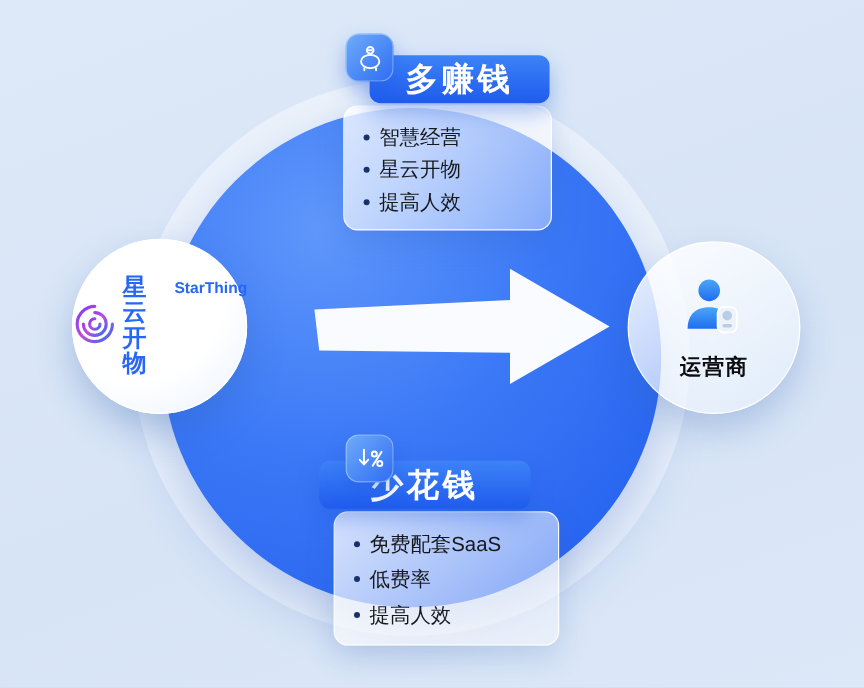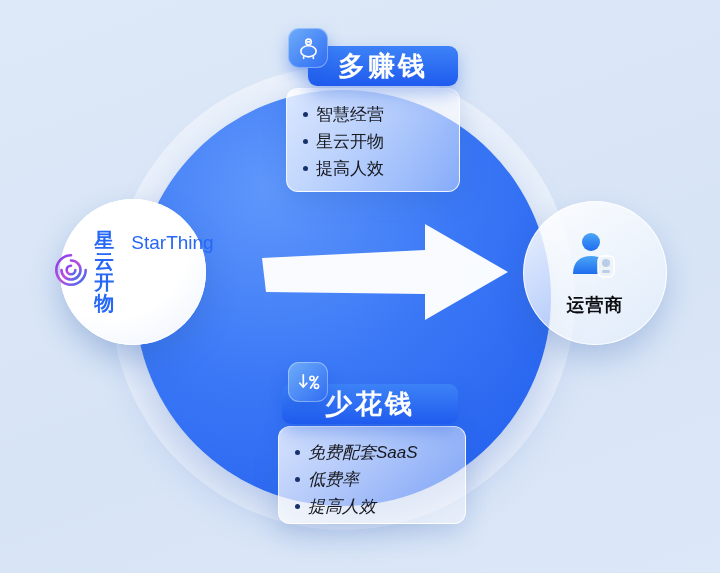--- a/index.html
+++ b/index.html
@@ -45,21 +45,21 @@
     left:523px;top:201px;width:144px;height:144px;
     background:linear-gradient(145deg, rgba(255,255,255,0.92) 0%, rgba(230,241,253,0.55) 100%);
     border:1.5px solid rgba(255,255,255,0.95);
     box-shadow:0 14px 28px rgba(46,96,176,0.25);
     box-sizing:border-box;
     justify-content:center;
   }
   .logo{display:flex;align-items:center;gap:4px;}
   .logo-text{display:flex;flex-direction:row;line-height:1.05;}
   .logo-cn{font-size:20px;font-weight:700;color:#2668f5;letter-spacing:1px;}
-  .logo-en{font-size:19px;font-weight:400;color:#2668f5;margin-top:3px;margin-left:16px;}
+  .logo-en{font-size:13px;font-weight:700;color:#2668f5;margin-top:3px;margin-left:16px;}
   .operator-label{
     margin-top:4px;font-size:18px;font-weight:700;color:#0c0d10;letter-spacing:1px;
   }
   
   .icon-square{
     position:absolute;width:40px;height:40px;border-radius:11px;
     background:linear-gradient(135deg,#6fadfa 0%,#2e6cf3 100%);
     box-shadow:0 8px 16px rgba(30,90,220,0.35), inset 0 0 0 1px rgba(255,255,255,0.35);
     display:flex;align-items:center;justify-content:center;
     z-index:7;
@@ -86,22 +86,22 @@
     display:flex;align-items:center;gap:8px;
     font-size:17px;font-weight:500;color:#16181d;line-height:27px;white-space:nowrap;
   }
   .bullet{
     width:5px;height:5px;border-radius:50%;background:#17326b;flex:0 0 auto;
   }
   .icon-earn{left:288px;top:28px;}
   .header-earn{left:308px;top:46px;width:150px;}
   .panel-earn{left:286px;top:88px;width:174px;height:104px;}
   .icon-save{left:288px;top:362px;}
-  .header-save{left:282px;top:384px;width:176px;}
-  .panel-save{left:278px;top:426px;width:188px;height:98px;font-style:italic;}
+  .header-save{left:266px;top:384px;width:176px;}
+  .panel-save{left:278px;top:426px;width:188px;height:112px;}
 </style>
 </head>
 <body>
 
 <div class="stage">
 
   <div class="halo"></div>
   <div class="big-circle"></div>
 
   <svg class="arrow-layer" viewBox="0 0 720 573" aria-hidden="true">

